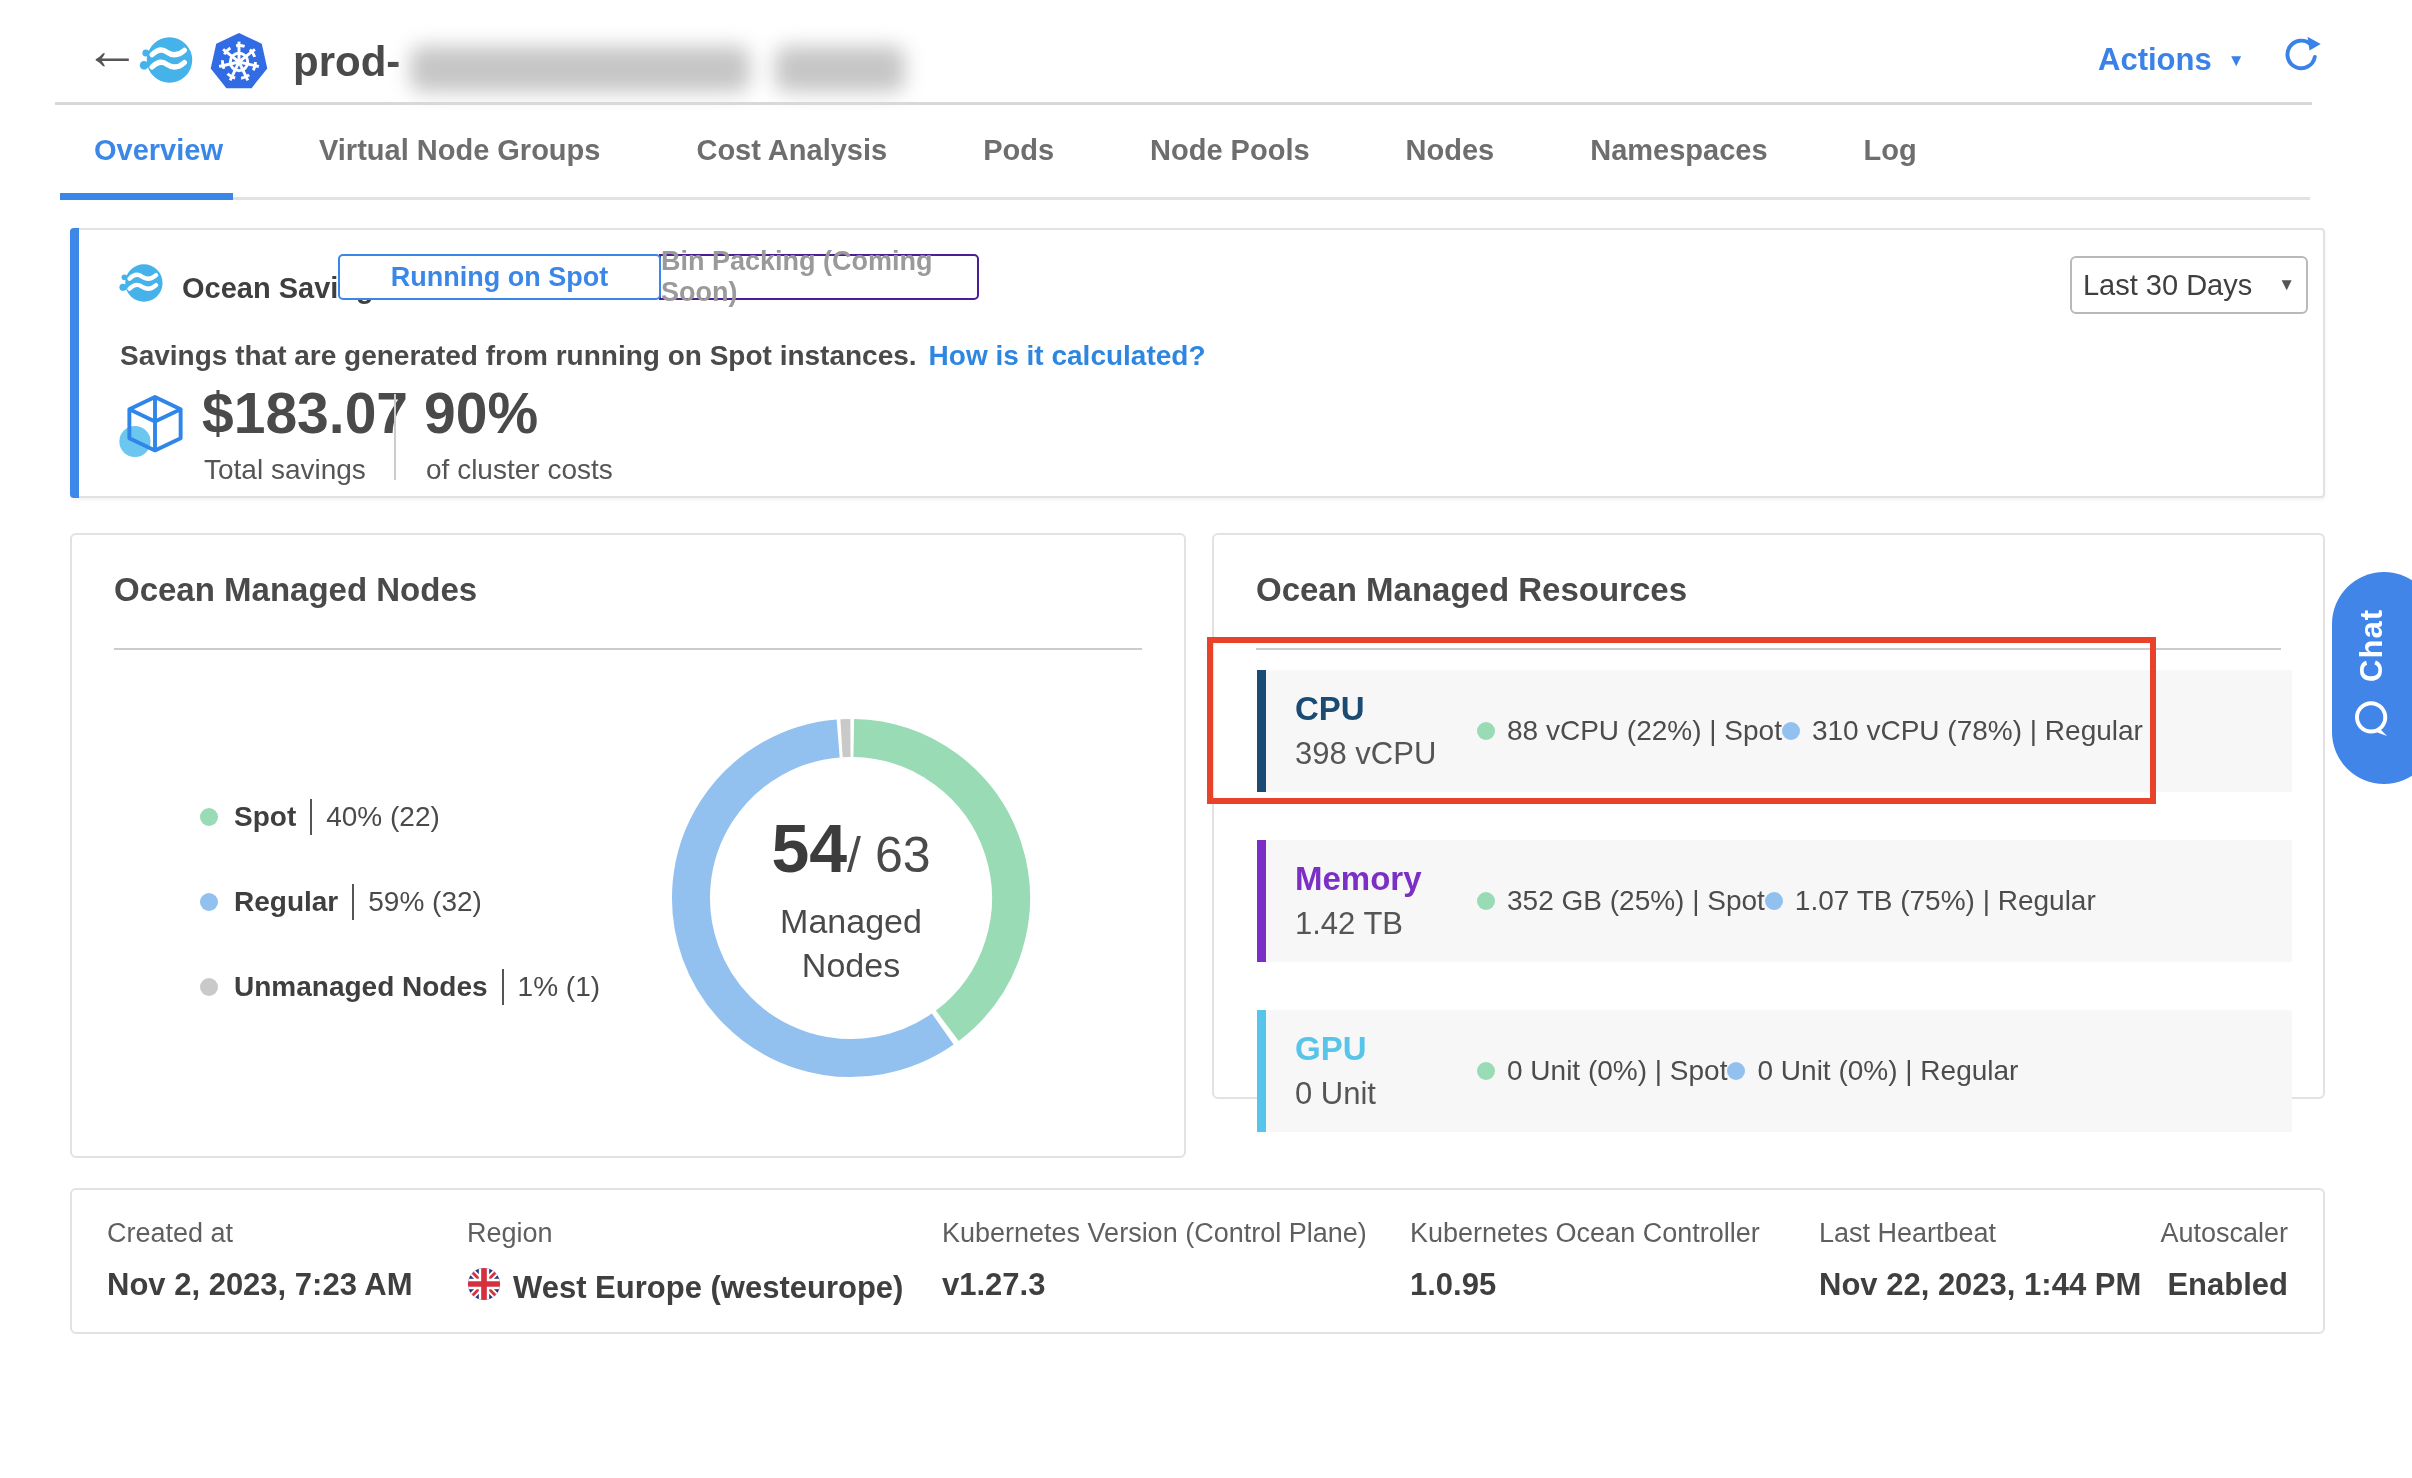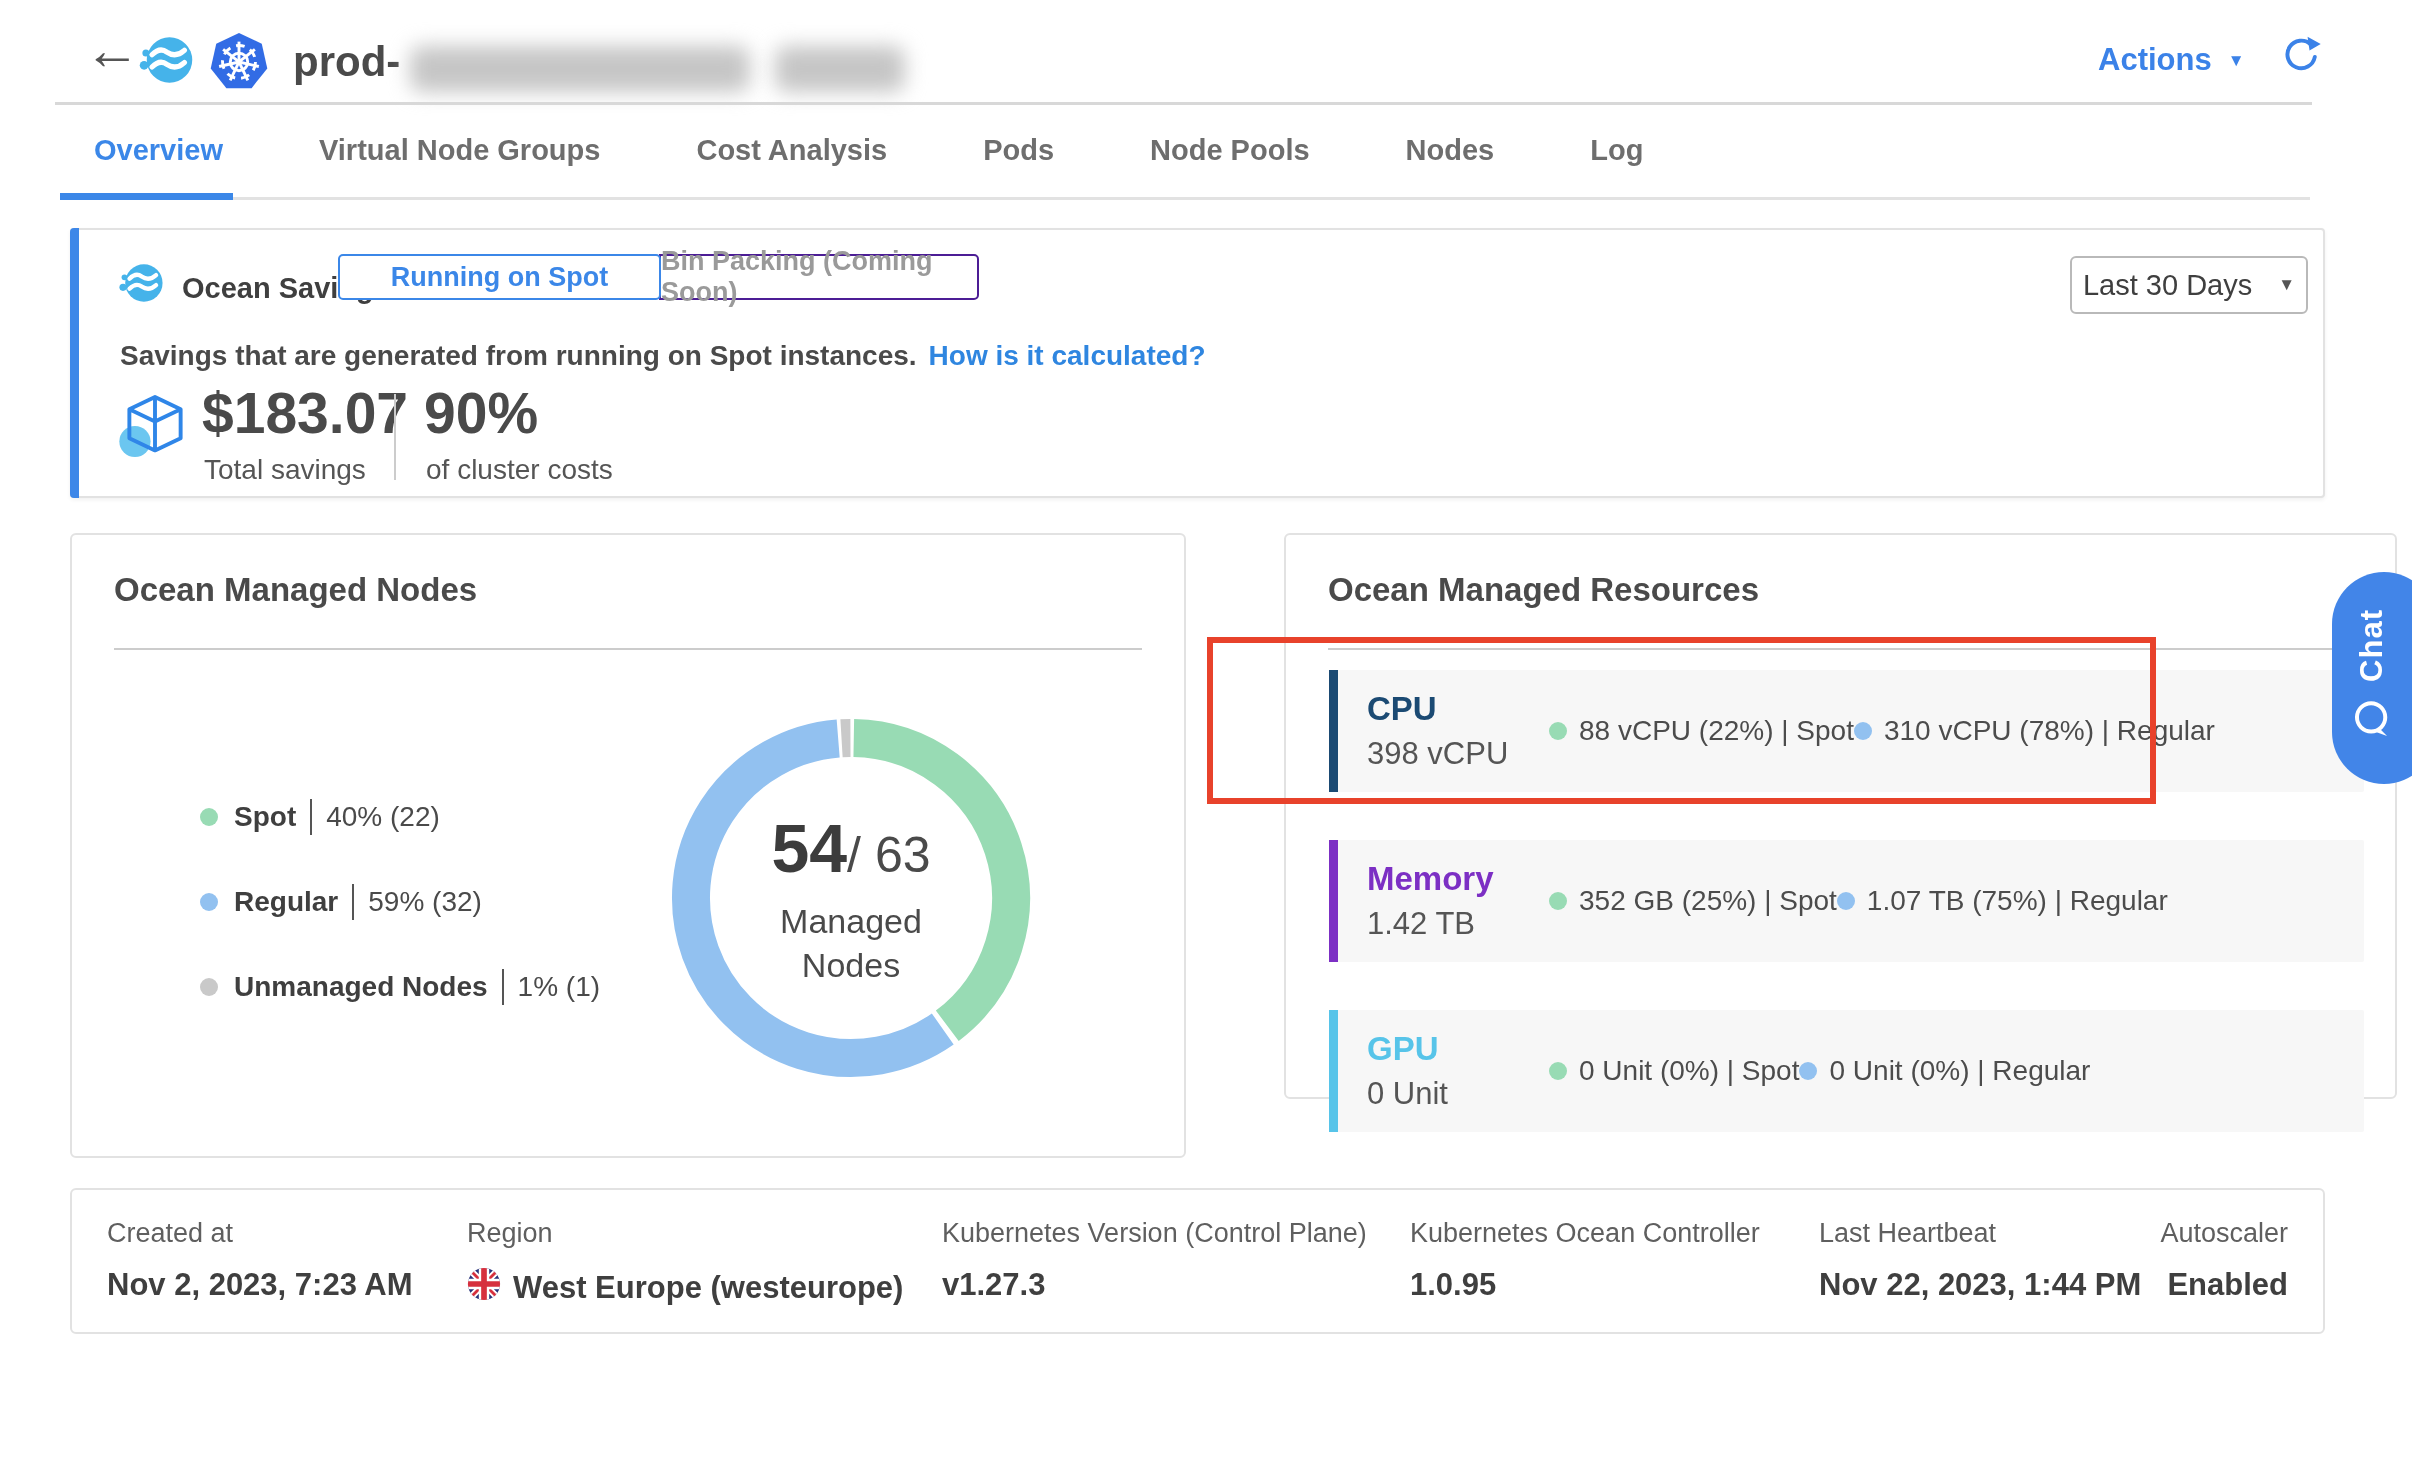--- a/index.html
+++ b/index.html
@@ -26,21 +26,21 @@
   .tab { position:relative; display:flex; align-items:center; font-size:29px; font-weight:700; color:#6e6e6e; padding:0 10px; cursor:pointer; white-space:nowrap; }
   .tab:first-child { padding-left:34px; }
   .tab.active { color:#3b87e8; }
   .tab.active::after { content:""; position:absolute; left:0; right:0; bottom:-3px; height:7px; background:#3b87e8; }
 
   
   .card { position:absolute; background:#fff; border:2px solid #e2e2e2; border-radius:6px; }
   #savings-card { left:70px; top:228px; width:2255px; height:270px; border-radius:4px; box-shadow:0 2px 4px rgba(0,0,0,.06); }
   #savings-card::before { content:""; position:absolute; left:-2px; top:-2px; bottom:-2px; width:9px; background:#3d87e8; border-radius:4px 0 0 4px; }
   #nodes-card { left:70px; top:533px; width:1116px; height:625px; }
-  #resources-card { left:1284px; top:533px; width:1113px; height:566px; }
+  #resources-card { left:1212px; top:533px; width:1113px; height:566px; }
   #footer-card { left:70px; top:1188px; width:2255px; height:146px; }
 
   
   .savings-icon { position:absolute; left:46px; top:30px; }
   .savings-label { position:absolute; left:110px; top:42px; font-size:29px; font-weight:700; color:#3f3f3f; }
   .toggle { position:absolute; left:266px; top:24px; display:flex; }
   .toggle-btn { height:46px; display:flex; align-items:center; justify-content:center; font-size:27px; font-weight:700; background:#fff; cursor:pointer; }
   .toggle-btn.spot { width:323px; border:2px solid #3b87e8; color:#3b87e8; border-radius:5px; z-index:2; }
   .toggle-btn.bin { width:320px; border:2px solid #4c1d95; color:#9a9a9a; border-radius:0 5px 5px 0; margin-left:-2px; }
   .period { position:absolute; right:15px; top:26px; width:238px; height:58px; border:2px solid #b9b9b9; border-radius:6px; display:flex; align-items:center; justify-content:center; gap:26px; font-size:29px; color:#3f3f3f; cursor:pointer; background:#fff; }
@@ -138,20 +138,21 @@
   </div>
   <div class="header-line"></div>
 
   <div class="tabs">
     <div class="tab active">Overview</div>
     <div class="tab">Virtual Node Groups</div>
     <div class="tab">Cost Analysis</div>
     <div class="tab">Pods</div>
     <div class="tab">Node Pools</div>
     <div class="tab">Nodes</div>
+    <div class="tab">Namespaces</div>
     <div class="tab">Log</div>
   </div>
 
   <div class="card" id="savings-card">
     <span class="savings-icon">
       <svg width="46" height="46" viewBox="0 0 64 64">
         <circle cx="36" cy="32" r="26" fill="#45b3ea"></circle>
         <circle cx="9" cy="24" r="4" fill="#45b3ea"></circle>
         <circle cx="7" cy="38" r="5" fill="#45b3ea"></circle>
         <path d="M16 26 q9 -9 17 -3 q10 7 20 -2" stroke="#fff" stroke-width="6" fill="none" stroke-linecap="round"></path>

